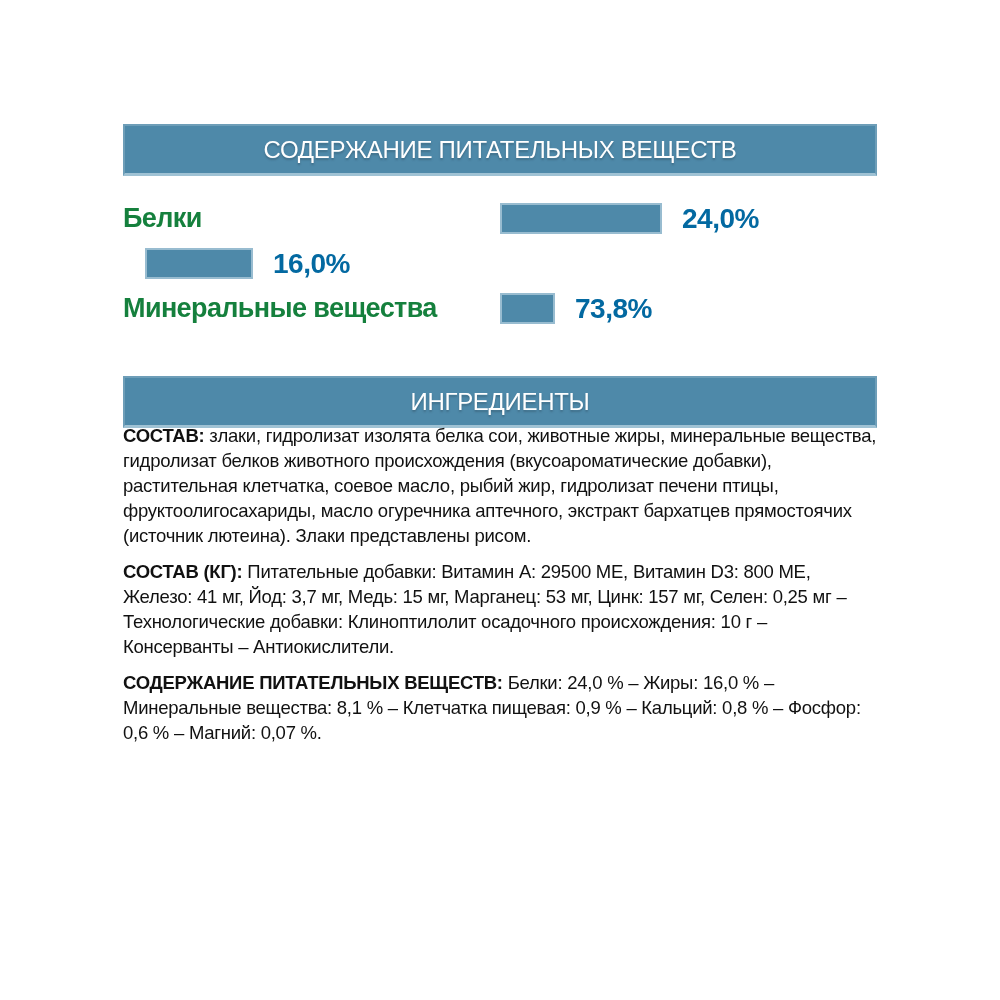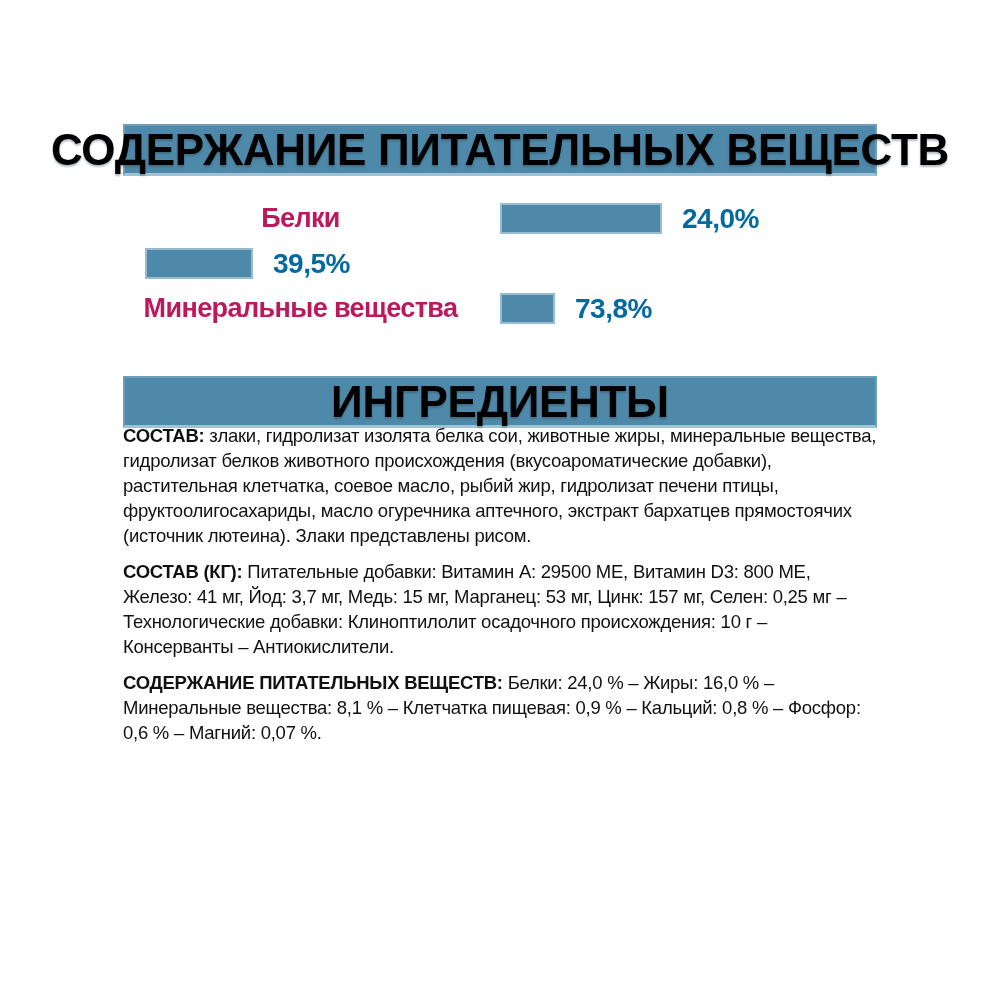--- a/index.html
+++ b/index.html
@@ -8,31 +8,31 @@
     font-family:"Liberation Sans", sans-serif; color:#111; overflow:hidden;
   }
   .banner {
     position:absolute; left:123px; width:754px; height:52px;
     background:#4e89a9; box-sizing:border-box;
     border:2px solid rgba(255,255,255,0.18);
     border-bottom:3px solid #9fc2d4;
     display:flex; align-items:center; justify-content:center;
   }
   .banner-title {
-    color:#000000; font-weight:700; font-size:44px; letter-spacing:-0.3px;
+    color:#ffffff; font-weight:400; font-size:24px; letter-spacing:-0.3px;
     white-space:nowrap; text-shadow:0 2px 2px rgba(40,60,75,0.35);
   }
   #banner-nutrition { top:124px; }
   #banner-ingredients { top:376px; }
 
   .chart { position:absolute; left:123px; top:196px; width:754px; }
   .chart-row { display:flex; align-items:center; height:45px; }
   .chart-label {
-    width:355px; text-align:center; font-weight:700; font-size:27px;
-    letter-spacing:-0.6px; white-space:nowrap; color:#be185d;
+    width:355px; text-align:left; font-weight:700; font-size:27px;
+    letter-spacing:-0.6px; white-space:nowrap; color:#15803d;
   }
   .chart-bar {
     margin-left:22px; height:31px; background:#4e89a9;
     border:2px solid #98bcd0; box-sizing:border-box;
   }
   .chart-value {
     margin-left:20px; font-weight:700; font-size:28px; letter-spacing:-0.5px;
     white-space:nowrap; color:#0369a1;
   }
 
@@ -53,21 +53,21 @@
   </div>
 
   <div class="chart" id="nutrient-chart">
       <div class="chart-row">
         <div class="chart-label">Белки</div>
         <div class="chart-bar" style="width: 162px; background: rgb(78, 137, 169);"></div>
         <div class="chart-value">24,0%</div>
       </div>
       <div class="chart-row">
         <div class="chart-bar" style="width: 108px; background: rgb(78, 137, 169);"></div>
-        <div class="chart-value">39,5%</div>
+        <div class="chart-value">16,0%</div>
       </div>
       <div class="chart-row">
         <div class="chart-label">Минеральные вещества</div>
         <div class="chart-bar" style="width: 55px; background: rgb(78, 137, 169);"></div>
         <div class="chart-value">73,8%</div>
       </div>
     </div>
 
   <div class="banner" id="banner-ingredients">
     <span class="banner-title">ИНГРЕДИЕНТЫ</span>

